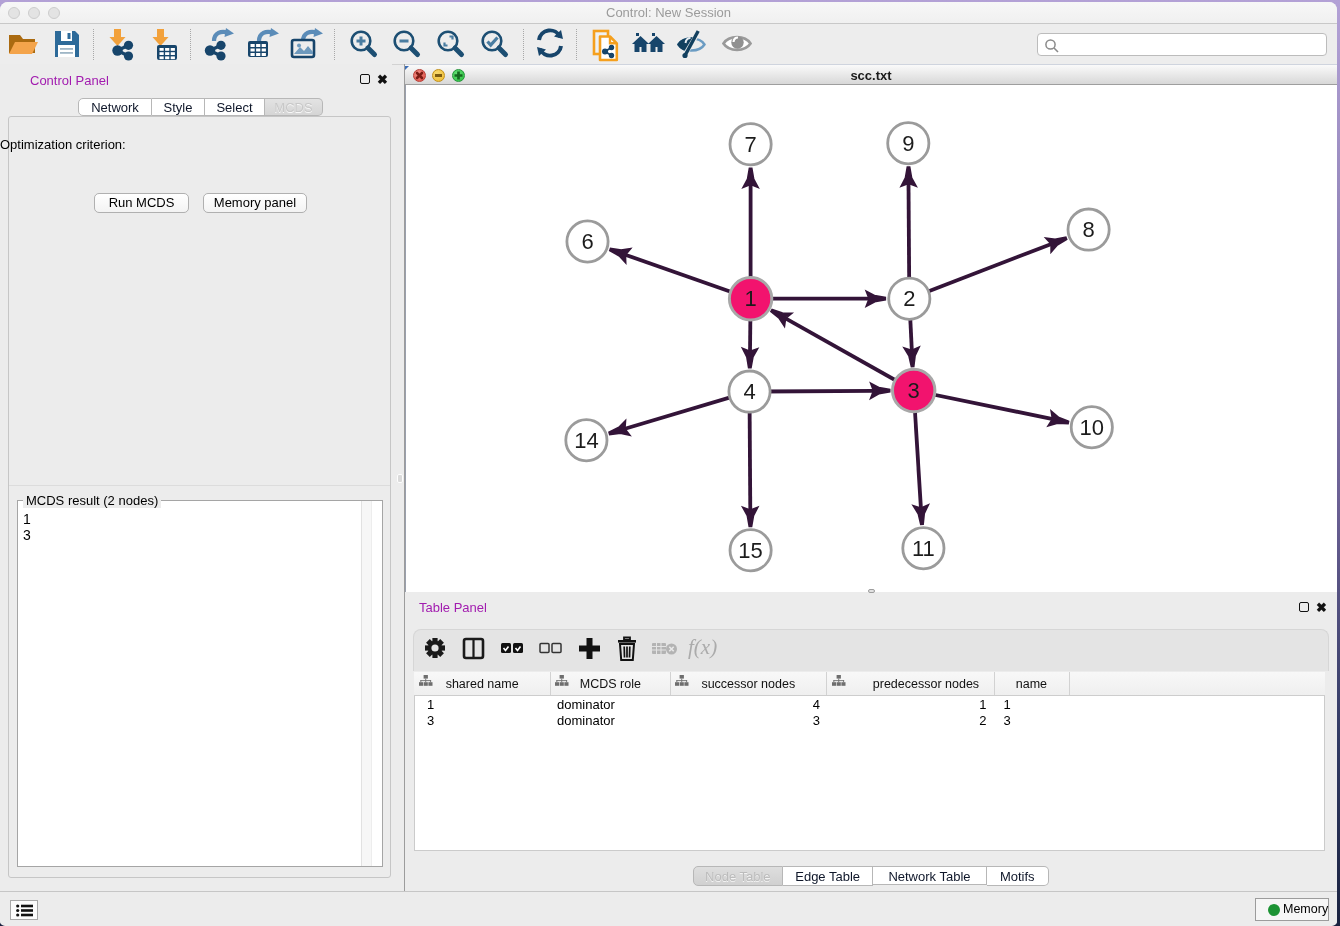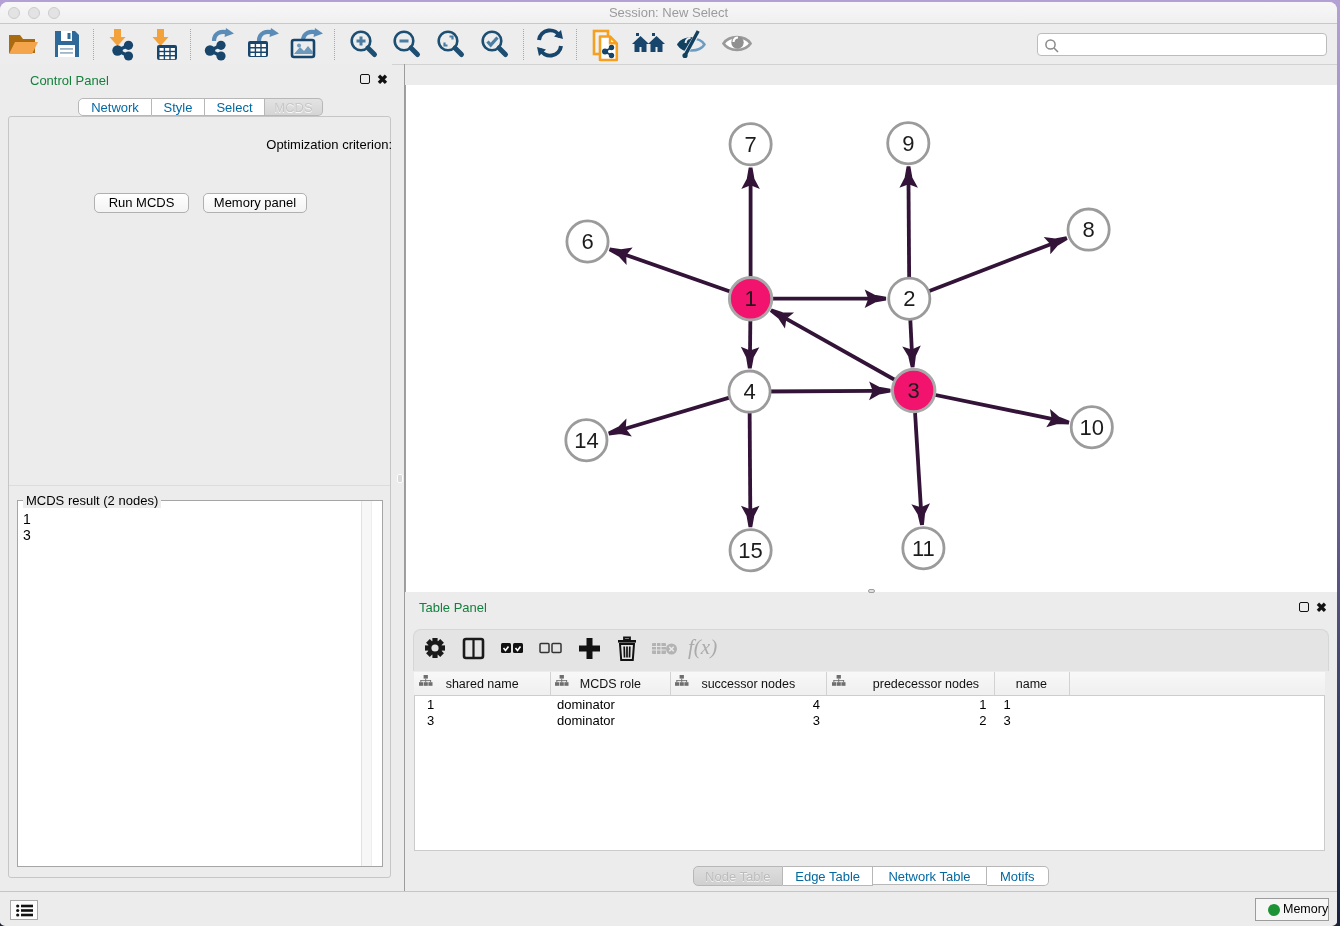--- a/index.html
+++ b/index.html
@@ -10,24 +10,24 @@
 #titlebar { position:absolute; left:0; top:0; width:100%; height:22px; background:linear-gradient(#f7f7f7,#f0f0f0); border-bottom:1px solid #c8c8c8; }
 .tl { position:absolute; top:5px; width:12px; height:12px; border-radius:50%; background:#e3e3e3; border:1px solid #cccccc; }
 #titletext { position:absolute; top:3px; width:100%; text-align:center; font-size:13px; color:#9b9b9b; }
 
 #toolbar { position:absolute; left:0; top:22px; width:100%; height:41px; background:#ededed; border-bottom:1px solid #d2d2d2; }
 .tsep { position:absolute; top:5px; height:31px; width:0; border-left:1px dotted #a8a8a8; }
 .ticon { position:absolute; top:3px; }
 #search { position:absolute; left:1037px; top:9px; width:290px; height:23px; background:#fff; border:1px solid #bcbcbc; border-radius:4px; }
 
 #cpanel { position:absolute; left:0; top:62px; width:392px; height:827px; background:#ececec; }
-.paneltitle { font-size:13px; color:#15803d; }
+.paneltitle { font-size:13px; color:#a21caf; }
 .wicon-sq { position:absolute; width:10px; height:10px; border:1.6px solid #111; border-radius:2px; background:transparent; }
 .wicon-x { position:absolute; font-size:13px; font-weight:bold; color:#111; line-height:11px; }
-.tab { position:absolute; top:0; height:17.5px; background:#fff; border:1px solid #b7b7b7; border-left:none; font-size:13px; text-align:center; line-height:17px; color:#0369a1; }
+.tab { position:absolute; top:0; height:17.5px; background:#fff; border:1px solid #b7b7b7; border-left:none; font-size:13px; text-align:center; line-height:17px; color:#0f172a; }
 .tabsel { background:linear-gradient(#e3e3e3,#d5d5d5); color:#c8c8c8; text-shadow:0 1px 0 #f8f8f8; }
 .btn { position:absolute; background:linear-gradient(#ffffff,#f3f3f3); border:1px solid #b0b0b0; border-radius:5px; font-size:13px; text-align:center; color:#000; }
 
 #netwin { position:absolute; left:405px; top:62px; width:932px; height:528px; }
 #nettitle { position:absolute; left:0; top:0; width:100%; height:21px; background:linear-gradient(#fafafa,#d8d8d8); border-bottom:1px solid #9e9e9e; border-top:1px solid #cfd4de; }
 .ntl { position:absolute; top:4px; width:13px; height:13px; border-radius:50%; } .ntl svg { position:absolute; left:-1px; top:-1px; }
 #netcanvas { position:absolute; left:0; top:21px; width:932px; height:507px; background:#ffffff; border-left:1px solid #9aa0ad; }
 
 #tpanel { position:absolute; left:405px; top:593px; width:932px; height:296px; background:#ececec; }
 
@@ -37,21 +37,21 @@
 .orgicon { position:absolute; top:80px; width:14px; height:11px; }
 .td { position:absolute; font-size:13px; color:#000; }
 </style>
 </head>
 <body>
 <div id="win">
   <div id="titlebar">
     <div class="tl" style="left:8px;"></div>
     <div class="tl" style="left:28px;"></div>
     <div class="tl" style="left:48px;"></div>
-    <div id="titletext">Session: New Select</div>
+    <div id="titletext">Control: New Session</div>
   </div>
   <div id="toolbar">
     <svg class="ticon" style="left:5px;" width="34" height="34" viewBox="0 0 34 34">
       <path d="M4,8 h11 l3,4 h12 v14 h-26 z" fill="#aa6a10"></path>
       <path d="M10,15 h23 l-6,12 h-23 z" fill="#f4a44b"></path>
     </svg>
     <svg class="ticon" style="left:52px;" width="30" height="34" viewBox="0 0 30 34">
       <path d="M3,4 h20 l4,4 v22 h-24 z" fill="#2d6a99"></path>
       <rect x="9" y="4" width="11" height="10" fill="#ffffff"></rect>
       <rect x="15.5" y="6" width="3" height="6" fill="#2d6a99"></rect>
@@ -196,31 +196,56 @@
   <div id="cpanel">
     <div class="paneltitle" style="position:absolute;left:30px;top:9px;">Control Panel</div>
     <div class="wicon-sq" style="left:360px;top:10px;"></div>
     <div class="wicon-x" style="left:377px;top:10px;">✖</div>
     <div style="position:absolute;left:8px;top:52px;width:383px;height:762px;border:1px solid #c6c6c6;border-radius:3px;"></div>
     <div class="tab" style="left:78px;width:74px;border-left:1px solid #b7b7b7;border-radius:5px 0 0 5px;top:34px;">Network</div>
     <div class="tab" style="left:152px;width:53px;top:34px;">Style</div>
     <div class="tab" style="left:205px;width:60px;top:34px;">Select</div>
     <div class="tab tabsel" style="left:265px;width:58px;border-radius:0 5px 5px 0;top:34px;">MCDS</div>
     <div style="position:absolute;left:9px;top:421px;width:381px;height:1px;background:#dcdcdc;"></div>
-    <div style="position:absolute;left:0;top:73px;width:100%;text-align:right;font-size:13px;">Optimization criterion:</div>
+    <div style="position:absolute;left:0;top:73px;width:100%;text-align:left;font-size:13px;">Optimization criterion:</div>
     <div class="btn" style="left:94px;top:129px;width:95px;height:20px;line-height:18px;">Run MCDS</div>
     <div class="btn" style="left:203px;top:129px;width:104px;height:20px;line-height:18px;">Memory panel</div>
     <div style="position:absolute;left:17px;top:436px;width:366px;height:367px;background:#ffffff;border:1px solid #a5a5a5;"></div>
     <div style="position:absolute;left:361px;top:437px;width:11px;height:365px;background:#f7f7f7;border-left:1px solid #e2e2e2;border-right:1px solid #ededed;"></div>
     <div style="position:absolute;left:23px;top:429px;padding:0 3px;background:#ececec;font-size:13px;">MCDS result (2 nodes)</div>
     <div style="position:absolute;left:23px;top:447px;font-size:14px;line-height:16px;">1<br>3</div>
   </div>
   <div style="position:absolute;left:404px;top:62px;width:1px;height:827px;background:#9c9c9c;"></div>
   <div style="position:absolute;left:397px;top:472px;width:6px;height:9px;background:#dadada;border:1px solid #fdfdfd;border-radius:2px;"></div>
   <div id="netwin">
+    <div id="nettitle">
+        <div style="position:absolute;left:0;top:1px;width:0;height:0;border-left:4px solid #3b6cb5;border-bottom:4px solid transparent;"></div>
+      <div class="ntl" style="left:7.5px;background:radial-gradient(circle at 35% 30%,#f29087,#e04b40);border:1px solid #b63e36;">
+        <svg width="13" height="13" viewBox="0 0 13 13">
+            <g stroke="#7c1d15" stroke-width="2.6" stroke-linecap="round">
+              <line x1="4" y1="4" x2="9" y2="9"></line>
+              <line x1="9" y1="4" x2="4" y2="9"></line>
+            </g>
+          </svg>
+      </div>
+      <div class="ntl" style="left:27px;background:radial-gradient(circle at 35% 30%,#f8d96d,#edb92e);border:1px solid #c29018;">
+        <svg width="13" height="13" viewBox="0 0 13 13">
+            <line x1="3" y1="6.5" x2="10" y2="6.5" stroke="#7d5c10" stroke-width="2.8"></line>
+          </svg>
+      </div>
+      <div class="ntl" style="left:46.5px;background:radial-gradient(circle at 35% 30%,#64dd75,#27c03c);border:1px solid #23943a;">
+        <svg width="13" height="13" viewBox="0 0 13 13">
+            <g stroke="#15671f" stroke-width="2.7">
+              <line x1="2.5" y1="6.5" x2="10.5" y2="6.5"></line>
+              <line x1="6.5" y1="2.5" x2="6.5" y2="10.5"></line>
+            </g>
+          </svg>
+      </div>
+      <div style="position:absolute;top:3px;width:100%;text-align:center;font-size:13px;font-weight:bold;color:#1a1a1a;">scc.txt</div>
+    </div>
     <div id="netcanvas">
       <svg width="931" height="507" viewBox="0 0 931 507" style="margin-left:-1px;display:block;">
         <g stroke="#331438" stroke-width="3.8" fill="#331438">
           <line x1="345.6" y1="213.7" x2="345.6" y2="97.8"></line>
           <polygon points="345.6,82.8 347.6,94.3 350.8,100.3 345.6,98.3 340.4,100.3 343.6,94.3"></polygon>
           <line x1="345.6" y1="213.7" x2="218.8" y2="169.2"></line>
           <polygon points="204.7,164.3 216.2,166.2 222.9,165.2 219.3,169.4 219.5,175.0 214.9,170.0"></polygon>
           <line x1="345.6" y1="213.7" x2="465.8" y2="213.7"></line>
           <polygon points="480.8,213.7 469.3,215.7 463.3,218.9 465.3,213.7 463.3,208.5 469.3,211.7"></polygon>
           <line x1="345.6" y1="213.7" x2="345.0" y2="268.1"></line>

